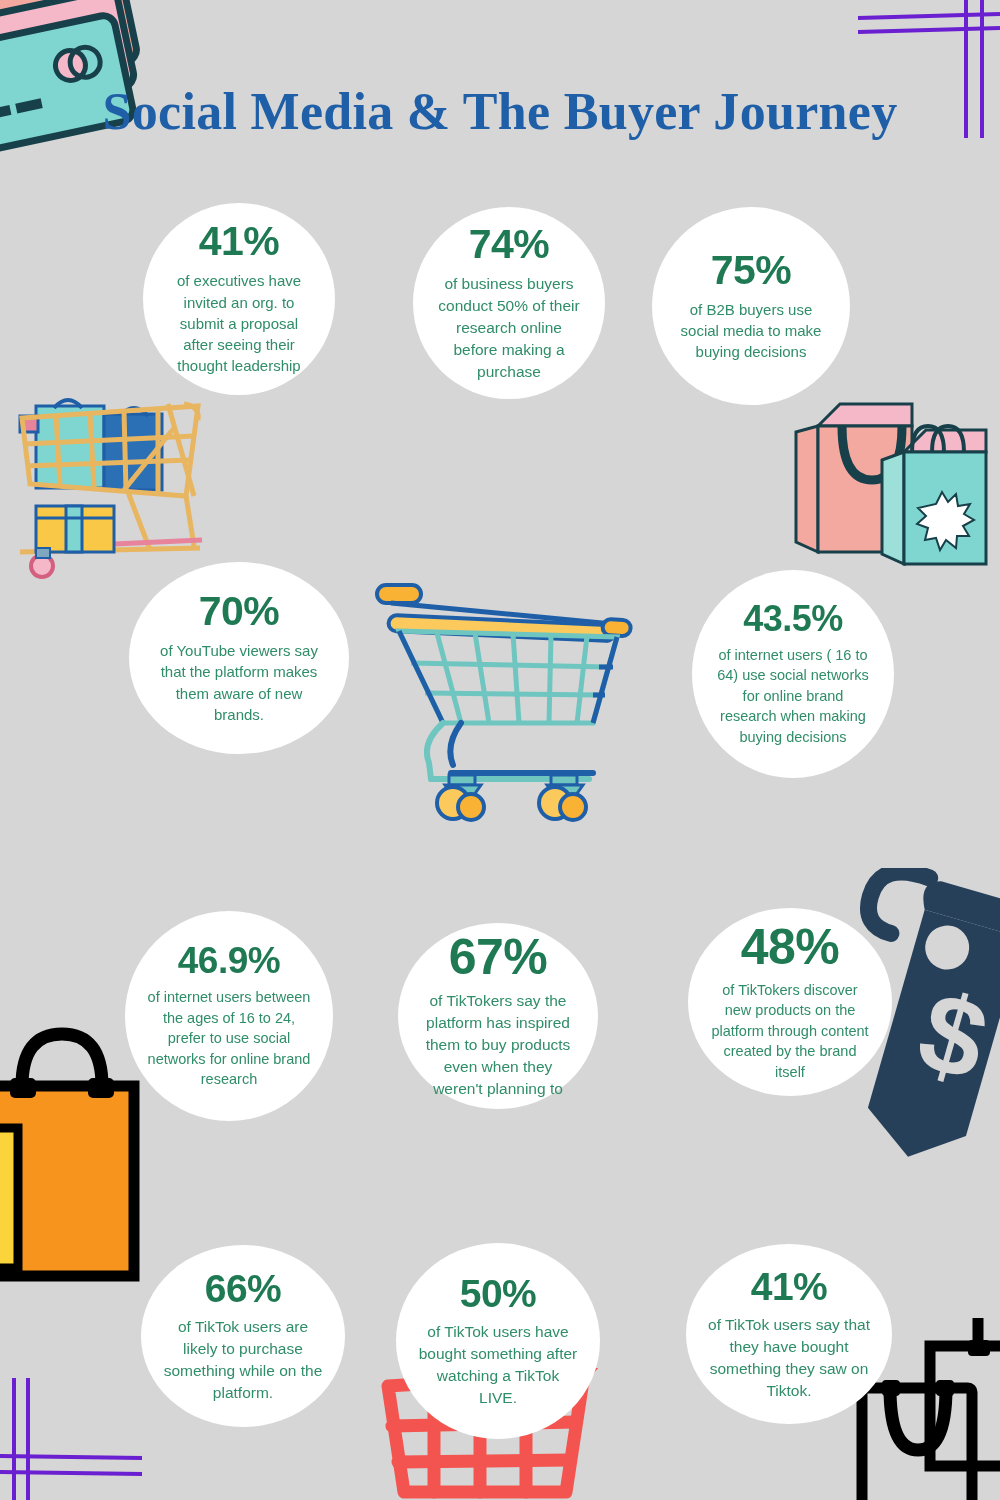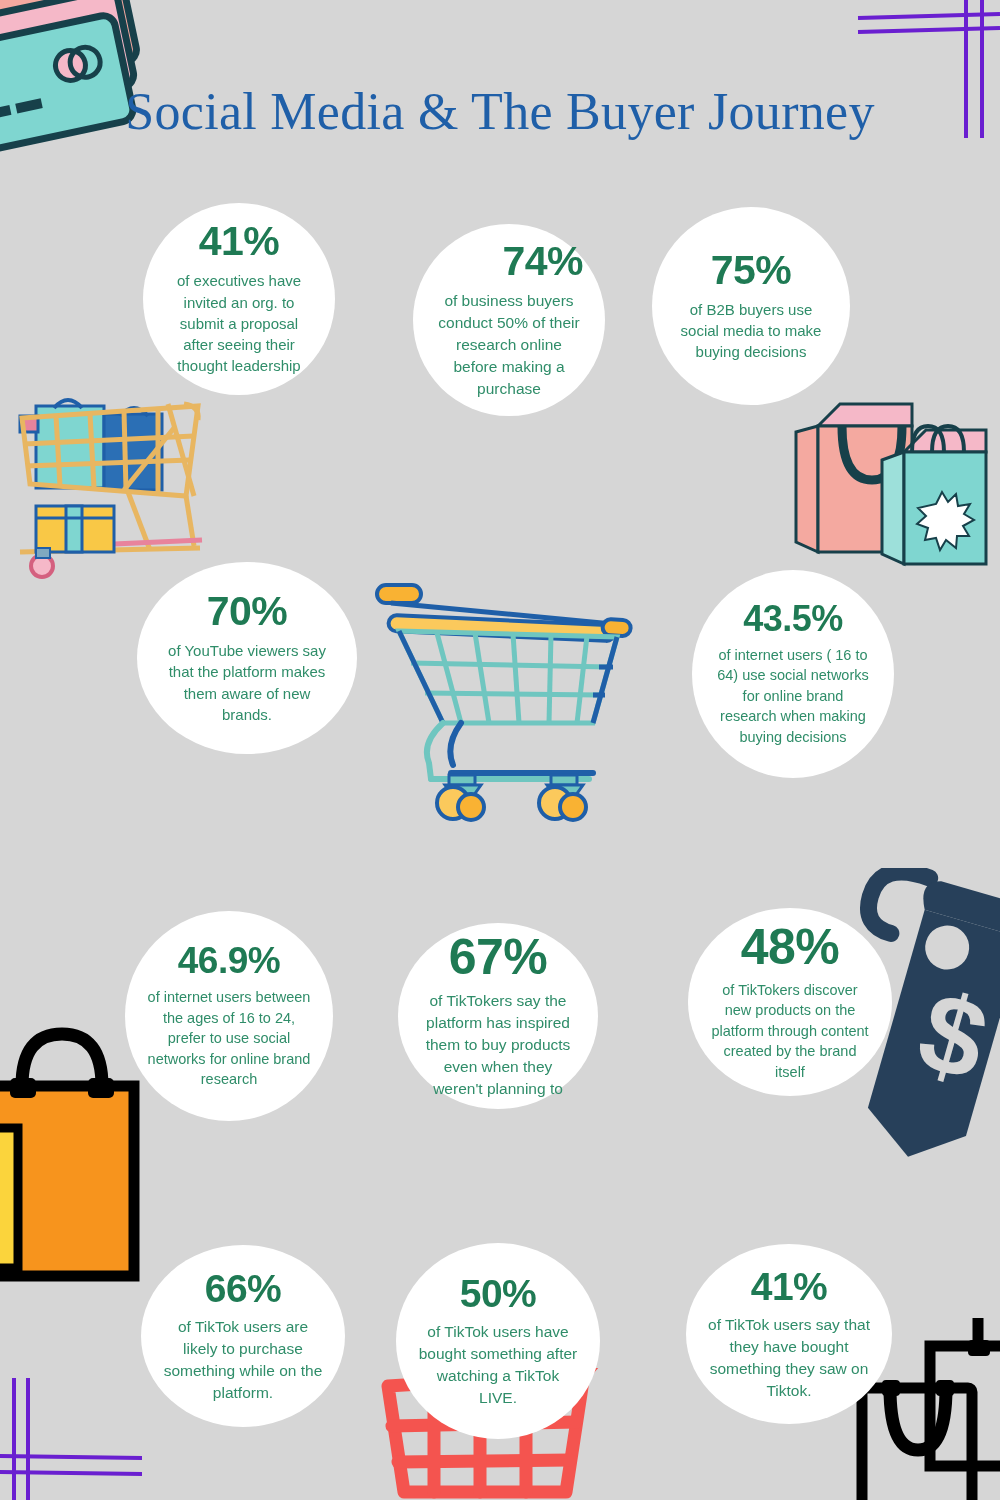--- a/index.html
+++ b/index.html
@@ -26,21 +26,21 @@
   
   .deco { position: absolute; pointer-events: none; }
 
   
   #title {
     position: absolute;
     left: 0; top: 82px;
     width: 1000px;
     text-align: center;
     font-family: "Liberation Serif", serif;
-    font-weight: normal;
+    font-weight: bold;
     font-size: 52px;
     letter-spacing: 0.3px;
     color: #1f5fa8;
     z-index: 6;
     white-space: nowrap;
   }
 
   
   .stat {
     position: absolute;
@@ -63,24 +63,24 @@
     letter-spacing: -0.5px;
   }
   .stat .desc {
     color: #2f8d69;
     font-size: 15.5px;
     line-height: 1.42;
   }
 
   
   #s0 { left:143px;  top:203px; width:192px; height:192px; }
-  #s1 { left:413px;  top:224px; width:192px; height:192px;align-items:flex-end; }
+  #s1 { left:413px;  top:207px; width:192px; height:192px; }
   #s2 { left:652px;  top:207px; width:198px; height:198px; }
 
-  #s3 { left:137px;  top:562px; width:220px; height:192px; }
+  #s3 { left:129px;  top:562px; width:220px; height:192px; }
   #s4 { left:692px;  top:570px; width:202px; height:208px; }
 
   #s5 { left:125px;  top:911px; width:208px; height:210px; }
   #s6 { left:398px;  top:923px; width:200px; height:186px; }
   #s7 { left:688px;  top:908px; width:204px; height:188px; }
 
   #s8 { left:141px;  top:1245px; width:204px; height:182px; }
   #s9 { left:396px;  top:1243px; width:204px; height:196px; }
   #s10{ left:686px;  top:1244px; width:206px; height:180px; }
 

